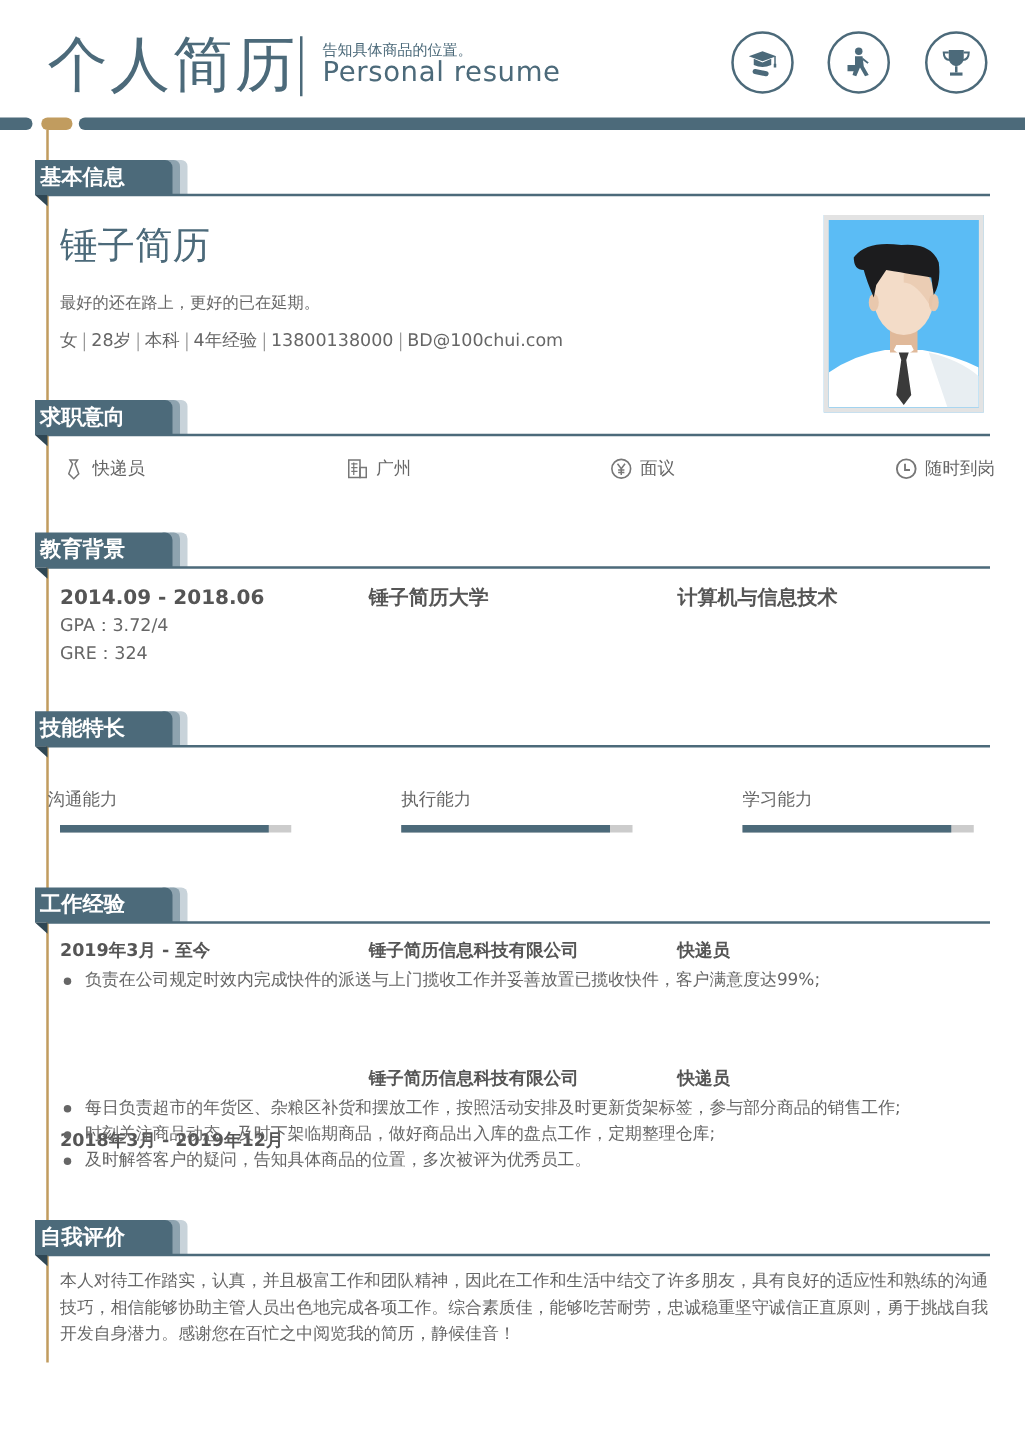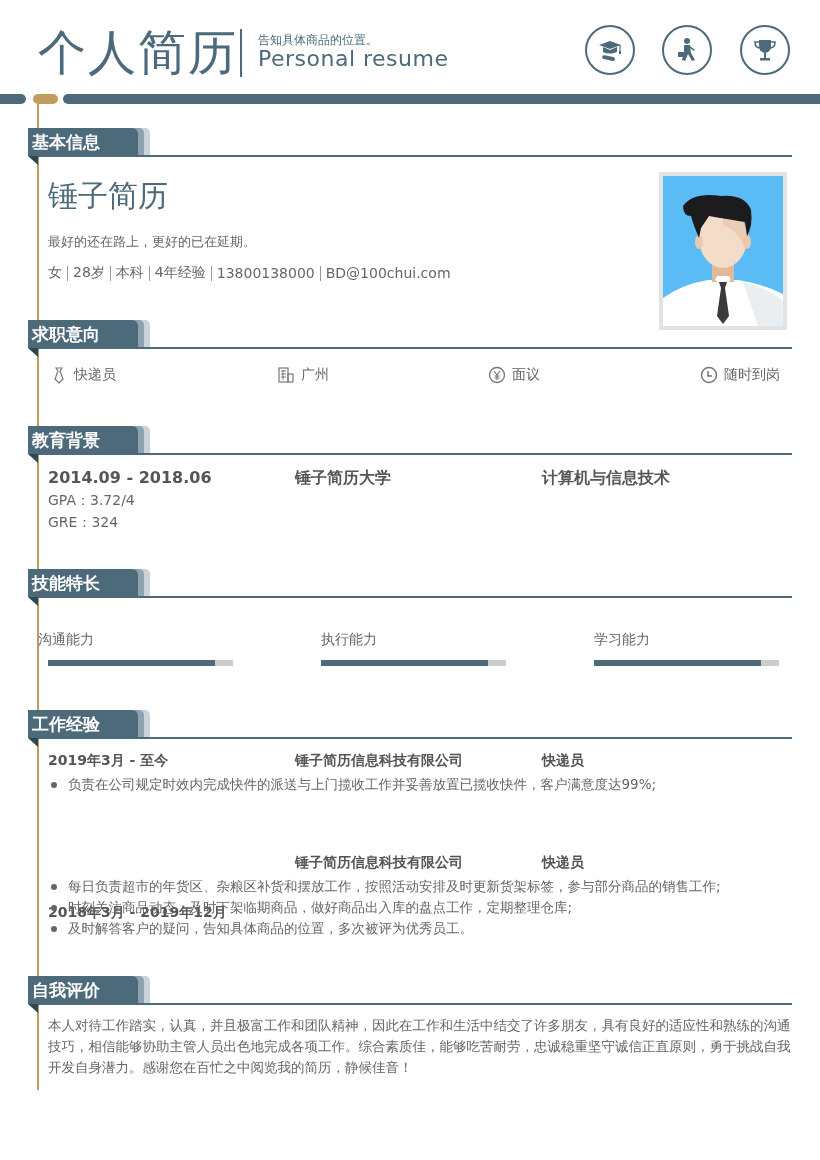--- a/index.html
+++ b/index.html
@@ -150,21 +150,21 @@
     </svg>
   <span>广州</span>
 </div>
 <div class="intent" style="left:488px">
   <svg viewBox="0 0 18 18">
       <circle cx="9" cy="9" r="7.5" fill="none" stroke="#777" stroke-width="1.3"></circle>
       <path d="M6 5 L9 9 L12 5 M9 9 V14 M6.5 10 H11.5 M6.5 12 H11.5" fill="none" stroke="#777" stroke-width="1.2"></path>
     </svg>
   <span>面议</span>
 </div>
-<div class="intent" style="left:700px">
+<div class="intent" style="left:716px">
   <svg viewBox="0 0 18 18">
       <circle cx="9" cy="9" r="7.5" fill="none" stroke="#777" stroke-width="1.5"></circle>
       <path d="M8 5 V10 H12" fill="none" stroke="#777" stroke-width="1.5"></path>
     </svg>
   <span>随时到岗</span>
 </div>
 
 <div class="section-head" style="top:426px">
   <div class="tab-shadow2"></div>
     <div class="tab-shadow1"></div>

